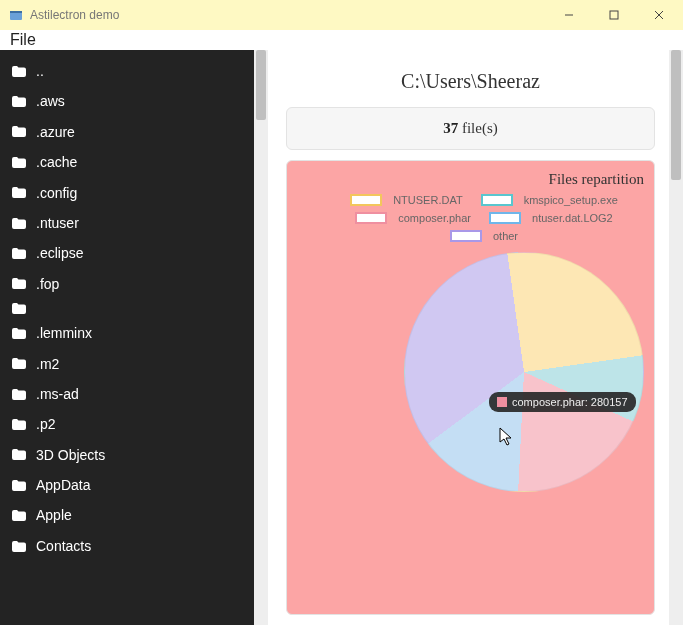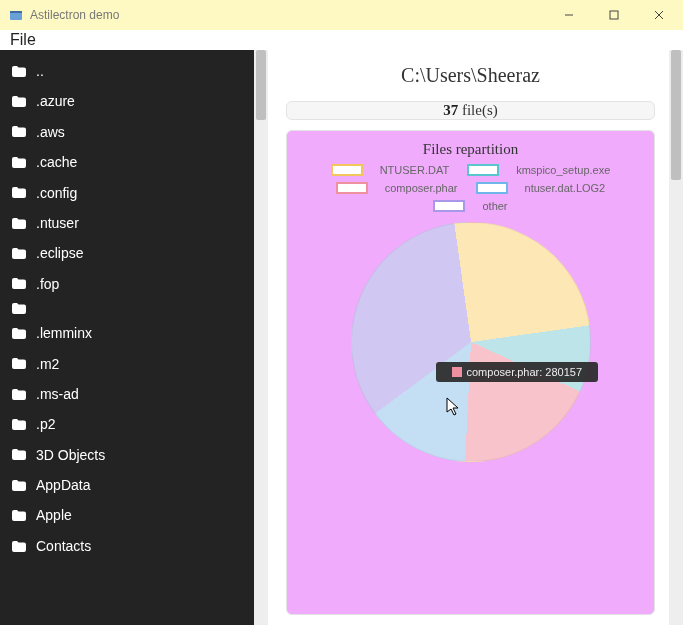--- a/index.html
+++ b/index.html
@@ -15,31 +15,31 @@
   .sidebar { flex:1; background: #232323; color: #fff; overflow-y: auto; padding: 6px 0; }
   .sidebar-scroll { width: 14px; background: #eee; position: relative;}
   .sidebar-thumb { position:absolute; top:0; left:2px; width:10px; height:70px; background:#bfbfbf; border-radius:2px;}
   .sidebar-item { display: flex; align-items: center; padding: 4px 12px; font-size: 14px; cursor: pointer; line-height: 1.6; }
   .folder-icon { width: 14px; height: 11px; margin-right: 10px; display:inline-block; }
   .folder-icon svg { display:block;}
   .main-wrap { flex: 1; display:flex; background: #fff; }
   .main { flex:1; padding: 10px 14px 10px 18px; display: flex; flex-direction: column; gap: 10px; font-family: Georgia, 'Times New Roman', serif; color:#333; overflow:hidden;}
   .main-scroll { width:14px; background:#eee; position:relative;}
   .main-thumb { position:absolute; top:0; left:2px; width:10px; height:130px; background:#bfbfbf; border-radius:2px;}
-  .path { text-align: center; font-size: 20px; margin-top:4px; margin-bottom:4px;}
-  .card { border: 1px solid #e3e3e3; border-radius: 6px; background: #f6f6f6; text-align: center; font-size: 15px; }
+  .path { text-align: center; font-size: 20px; margin-top:10px; margin-bottom:4px;}
+  .card { border: 1px solid #e3e3e3; border-radius: 6px; background: #f6f6f6; padding: 12px; text-align: center; font-size: 15px; }
   .card strong { font-weight: bold; color:#222;}
-  .chart-card { border: 1px solid #e3e3e3; border-radius: 6px; background: #f0abfc; padding: 10px 10px 4px 10px; flex:1; display:flex; flex-direction:column; align-items:center; overflow:hidden;}
+  .chart-card { border: 1px solid #e3e3e3; border-radius: 6px; background: #fca5a5; padding: 10px 10px 4px 10px; flex:1; display:flex; flex-direction:column; align-items:flex-end; overflow:hidden;}
   .chart-title { font-size: 15px; margin-bottom: 6px; }
   .legend { display:flex; flex-wrap:wrap; justify-content:center; gap: 6px 18px; font-size: 11px; font-family: "Segoe UI", Arial, sans-serif; color:#666; margin-bottom:6px; max-width: 320px;}
-  .legend-item { display:flex; align-items:center; gap:17px;}
+  .legend-item { display:flex; align-items:center; gap:11px;}
   .swatch { width: 32px; height: 12px; border: 1px solid; }
   .pie-wrap { position: relative; width: 240px; height: 240px; margin-top:4px;}
   .pie { width: 240px; height: 240px; border-radius: 50%; border: 1px solid rgba(0,0,0,0.05);}
-  .tooltip { position:absolute; background: rgba(40,40,40,0.92); color:#eee; font-size:11px; padding:4px 16px; border-radius:3px; display:flex; align-items:center; gap:5px; font-family:"Segoe UI",Arial,sans-serif; white-space:nowrap;}
+  .tooltip { position:absolute; background: rgba(40,40,40,0.92); color:#eee; font-size:11px; padding:4px 8px; border-radius:9px; display:flex; align-items:center; gap:5px; font-family:"Segoe UI",Arial,sans-serif; white-space:nowrap;}
   .tooltip .sw { width:10px; height:10px; }
   .cursor { position:absolute; }
 </style>
 </head>
 <body>
 
 <div class="titlebar">
   <span class="icon">
     <svg width="14" height="14" viewBox="0 0 14 14">
         <rect x="1" y="3" width="12" height="9" rx="1" fill="#6aa0d8"></rect>
@@ -79,29 +79,29 @@
             </svg>
           </span>
           <span>..</span>
         </div>
         <div class="sidebar-item">
           <span class="folder-icon">
             <svg width="14" height="11" viewBox="0 0 14 11">
               <path d="M0 2 Q0 0 2 0 L5 0 L6.5 1.5 L12 1.5 Q14 1.5 14 3.5 L14 9 Q14 11 12 11 L2 11 Q0 11 0 9 Z" fill="#fff"></path>
             </svg>
           </span>
+          <span>.aws</span>
+        </div>
+        <div class="sidebar-item">
+          <span class="folder-icon">
+            <svg width="14" height="11" viewBox="0 0 14 11">
+              <path d="M0 2 Q0 0 2 0 L5 0 L6.5 1.5 L12 1.5 Q14 1.5 14 3.5 L14 9 Q14 11 12 11 L2 11 Q0 11 0 9 Z" fill="#fff"></path>
+            </svg>
+          </span>
           <span>.azure</span>
-        </div>
-        <div class="sidebar-item">
-          <span class="folder-icon">
-            <svg width="14" height="11" viewBox="0 0 14 11">
-              <path d="M0 2 Q0 0 2 0 L5 0 L6.5 1.5 L12 1.5 Q14 1.5 14 3.5 L14 9 Q14 11 12 11 L2 11 Q0 11 0 9 Z" fill="#fff"></path>
-            </svg>
-          </span>
-          <span>.aws</span>
         </div>
         <div class="sidebar-item">
           <span class="folder-icon">
             <svg width="14" height="11" viewBox="0 0 14 11">
               <path d="M0 2 Q0 0 2 0 L5 0 L6.5 1.5 L12 1.5 Q14 1.5 14 3.5 L14 9 Q14 11 12 11 L2 11 Q0 11 0 9 Z" fill="#fff"></path>
             </svg>
           </span>
           <span>.cache</span>
         </div>
         <div class="sidebar-item">

